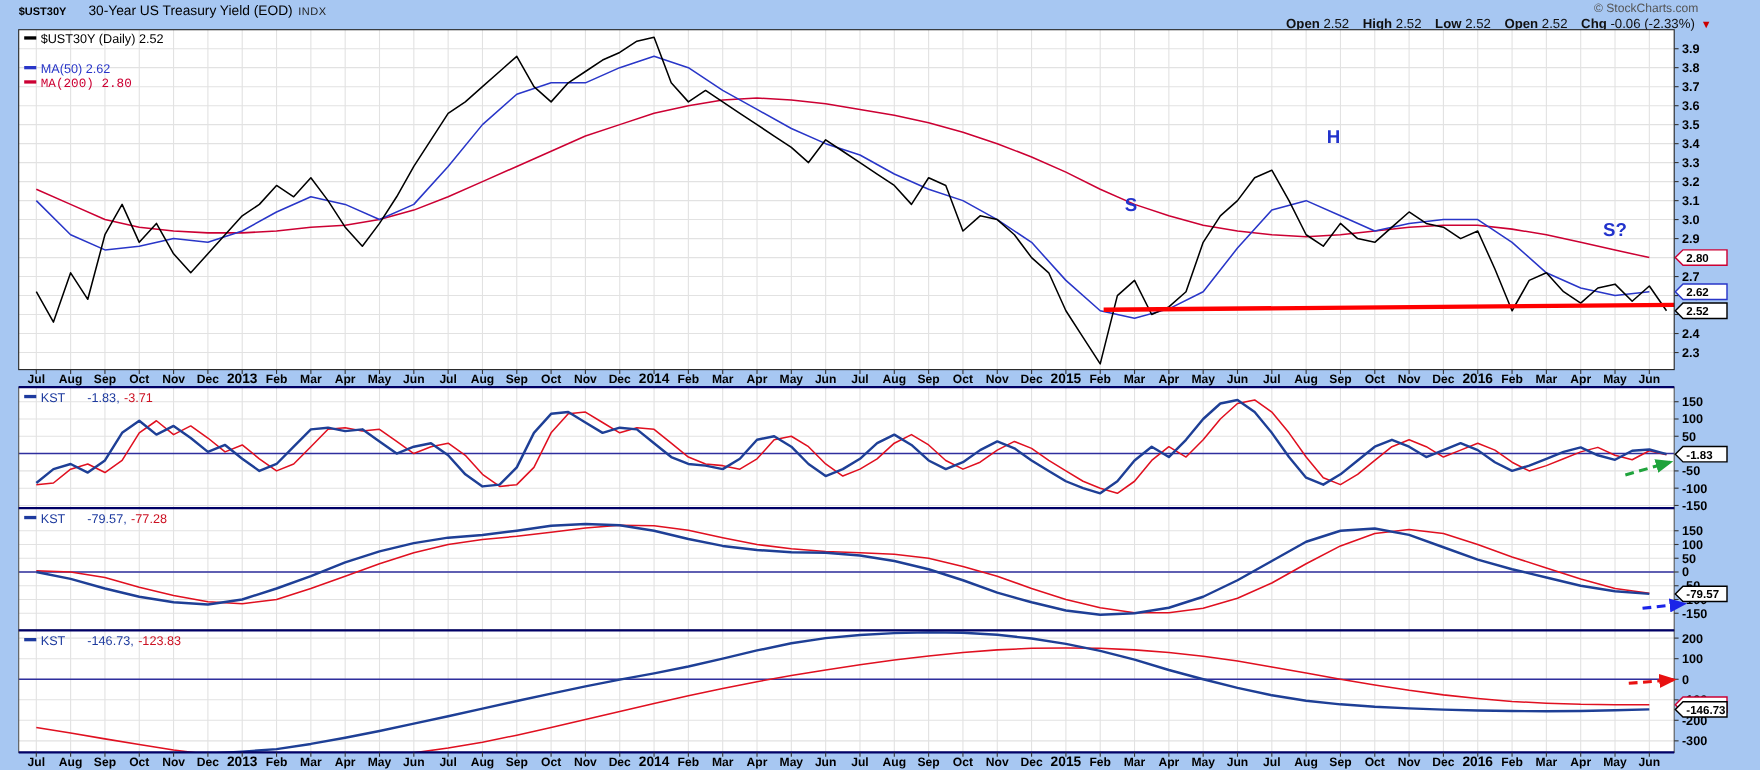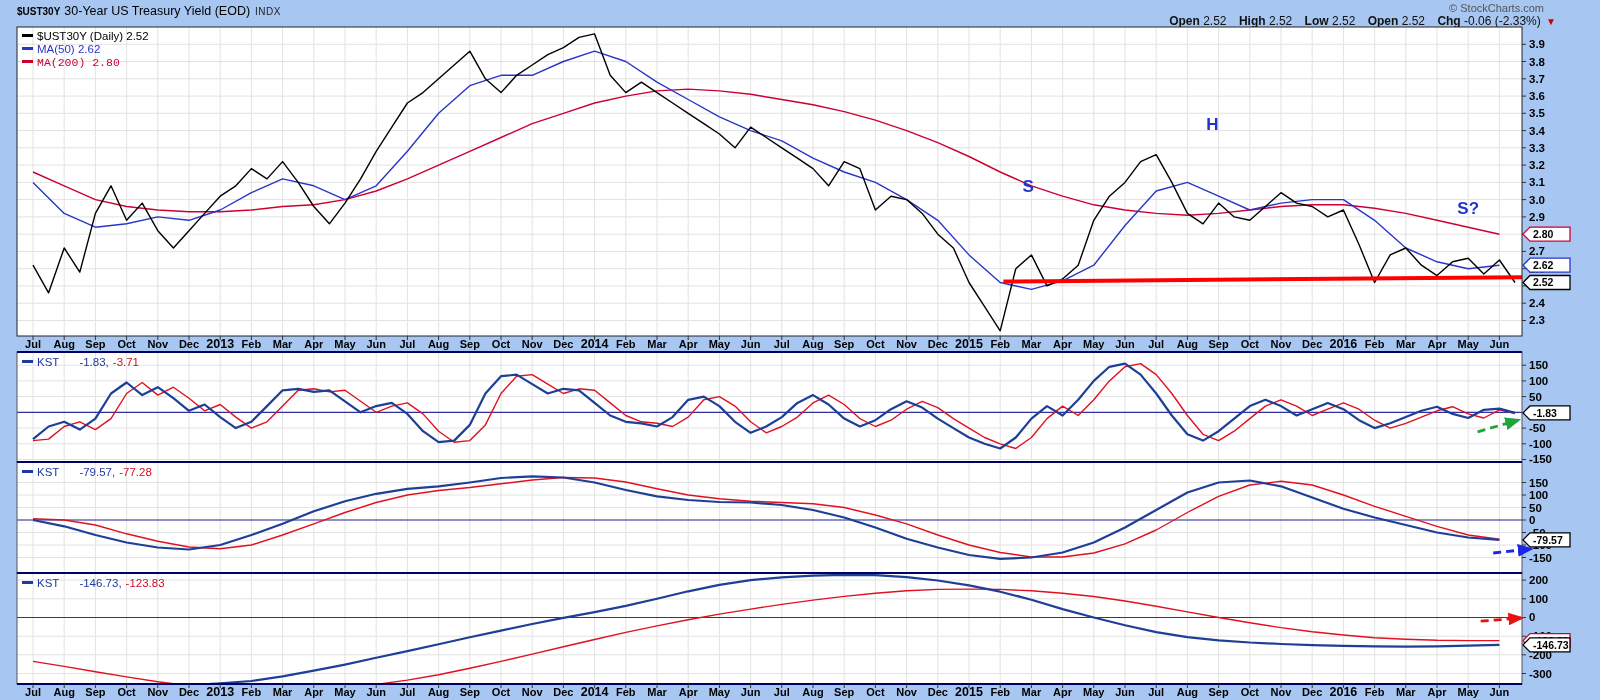--- a/index.html
+++ b/index.html
@@ -1,20 +1,20 @@
 <!DOCTYPE html>
 <html><head>
 <meta charset="utf-8">
 <style>
   html,body{margin:0;padding:0}
   body{width:1600px;height:700px;background:#a7c7f2;font-family:"Liberation Sans",sans-serif;position:relative;overflow:hidden}
   .abs{position:absolute}
   #hdr-left{top:1px;left:17px;white-space:nowrap;color:#000}
   #hdr-symbol{font-weight:bold;font-size:10px}
-  #hdr-title{font-size:12.5px;margin-left:4px}
+  #hdr-title{font-size:12.5px;margin-left:20px}
   #hdr-exch{font-size:10px;margin-left:5px;color:#222;letter-spacing:.5px}
   #hdr-date{top:31px;left:17px;font-size:11.5px;color:#000}
   #hdr-copy{top:2px;right:56px;font-size:11px;color:#555}
   #quote{top:14px;right:44px;font-size:12px;color:#111;white-space:nowrap}
   #quote b{margin-left:9px}
   #chg-tri{color:#cc0000;font-size:10px;margin-left:2px}
   #legend{top:30px;left:22px;font-size:11.5px;line-height:13px;white-space:nowrap}
   .lg-row{height:13px}
   .sw{display:inline-block;width:11px;height:3px;vertical-align:middle;margin-right:4px;position:relative;top:-1px}
   .kst-lbl{font-size:11.5px;white-space:nowrap;left:22px}
@@ -637,21 +637,21 @@
       <text x="1468.2" y="696" fill="#000000" font-size="11" font-weight="700" text-anchor="middle">May</text>
       <line x1="1499.3999999999999" y1="684" x2="1499.3999999999999" y2="688" stroke="#333" stroke-width="1"></line>
       <text x="1499.3999999999999" y="696" fill="#000000" font-size="11" font-weight="700" text-anchor="middle">Jun</text>
     </g>
   </svg>
 
 <div class="abs" id="legend">
   <div class="lg-row" style="color: rgb(0, 0, 0);">
     <span class="sw" style="background: rgb(0, 0, 0);"></span><span>$UST30Y (Daily) 2.52</span>
   </div>
-  <div class="lg-row" style="color: rgb(41, 54, 200);">
+  <div class="lg-row" style="color: rgb(41, 54, 200); margin-top: 14px;">
     <span class="sw" style="background: rgb(41, 54, 200);"></span><span>MA(50) 2.62</span>
   </div>
   <div class="lg-row" style="color: rgb(204, 0, 51); font-family: Liberation Mono, monospace;">
     <span class="sw" style="background: rgb(204, 0, 51);"></span><span>MA(200) 2.80</span>
   </div>
 </div>
 
 <div class="abs kst-lbl" style="top:356px">
   <span class="sw" style="background:#1d3a9e"></span><span class="kb name">KST</span><span class="kb">-1.83,</span><span class="kr">-3.71</span>
 </div>

